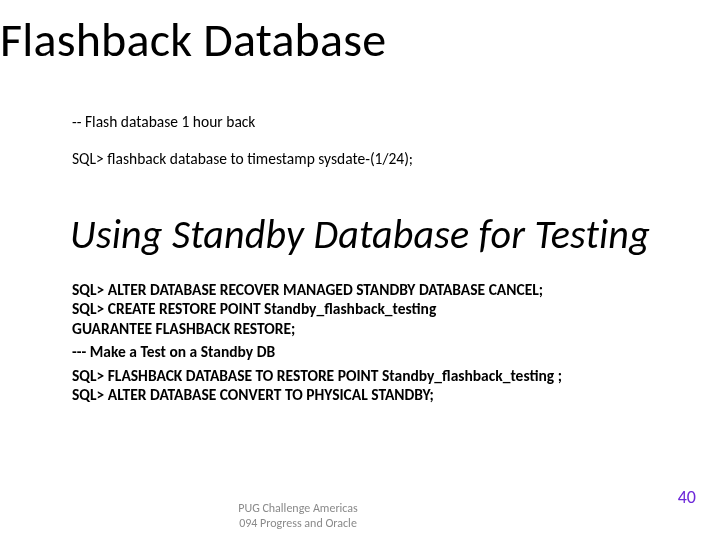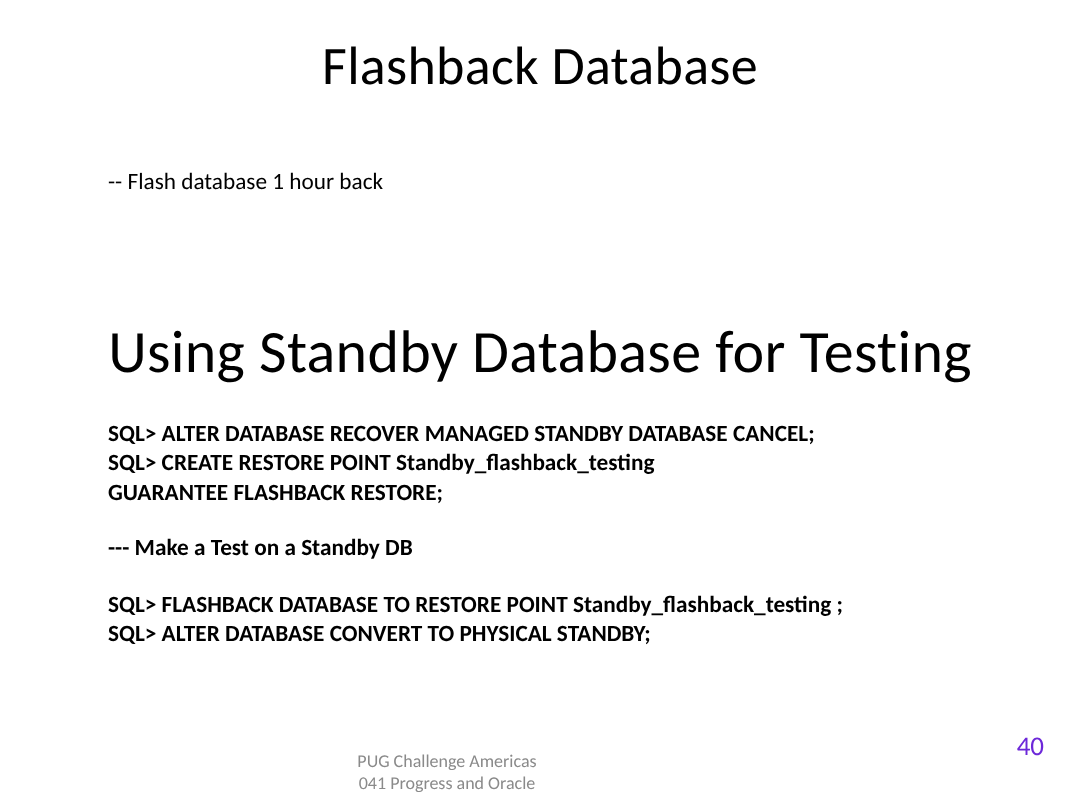--- a/index.html
+++ b/index.html
@@ -13,25 +13,24 @@
     overflow: hidden;
   }
   .slide {
     position: relative;
     width: 720px;
     height: 540px;
     box-sizing: border-box;
   }
   .title1 {
     position: absolute;
-    top: 22px;
+    top: 10px;
     left: 0;
     width: 720px;
-    text-align: center;
-    font-size: 36px;
+    font-size: 48px;
     font-weight: 400;
     letter-spacing: 0.2px;
   }
   .block1 {
     position: absolute;
     top: 112px;
     left: 72px;
     width: 600px;
     font-size: 15.5px;
     font-weight: 400;
@@ -41,31 +40,32 @@
   .title2 {
     position: absolute;
     top: 210px;
     left: 0;
     width: 720px;
     text-align: center;
     font-size: 40px;
     font-weight: 400;
     letter-spacing: 0.2px;
     white-space: nowrap;
+    font-style: italic;
   }
   .block2 {
     position: absolute;
     top: 280px;
     left: 72px;
     width: 630px;
     font-size: 15.5px;
     font-weight: 700;
     line-height: 1.25;
   }
-  .block2 .gap { margin-top: 18px; }
+  .block2 .gap { margin-top: 4px; }
   .footer-center {
     position: absolute;
     bottom: 10px;
     left: 0;
     width: 596px;
     text-align: center;
     font-size: 12px;
     color: #8a8a8a;
     line-height: 1.2;
   }
@@ -79,33 +79,34 @@
 </style>
 </head>
 <body>
 
 <div class="slide">
 
   <div class="title1">Flashback Database</div>
 
   <div class="block1">
     <div>-- Flash database 1 hour back</div>
+    <div class="line2">SQL&gt; flashback database to timestamp sysdate-(1/24);</div>
   </div>
 
   <div class="title2">Using Standby Database for Testing</div>
 
   <div class="block2">
     <div>SQL&gt; ALTER DATABASE RECOVER MANAGED STANDBY DATABASE CANCEL;</div>
     <div>SQL&gt; CREATE RESTORE POINT Standby_flashback_testing</div>
     <div>GUARANTEE FLASHBACK RESTORE;</div>
     <div class="gap">--- Make a Test on a Standby DB</div>
     <div class="gap">SQL&gt; FLASHBACK DATABASE TO RESTORE POINT Standby_flashback_testing ;</div>
     <div>SQL&gt; ALTER DATABASE CONVERT TO PHYSICAL STANDBY;</div>
   </div>
 
   <div class="footer-center">
     <div>PUG Challenge Americas</div>
-    <div>041 Progress and Oracle</div>
+    <div>094 Progress and Oracle</div>
   </div>
 
   <div class="page-num">40</div>
 
 </div>
 
 </body></html>

